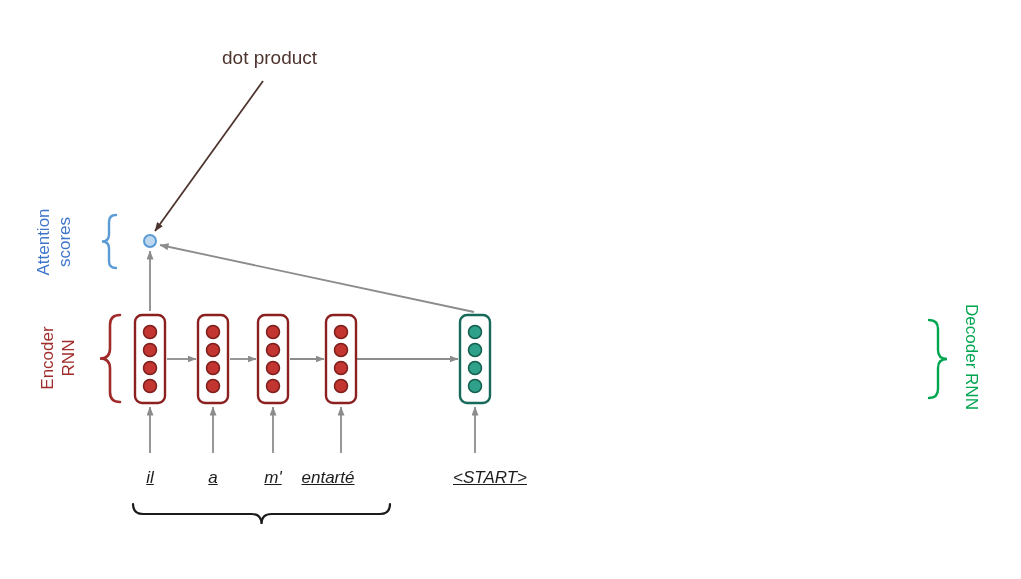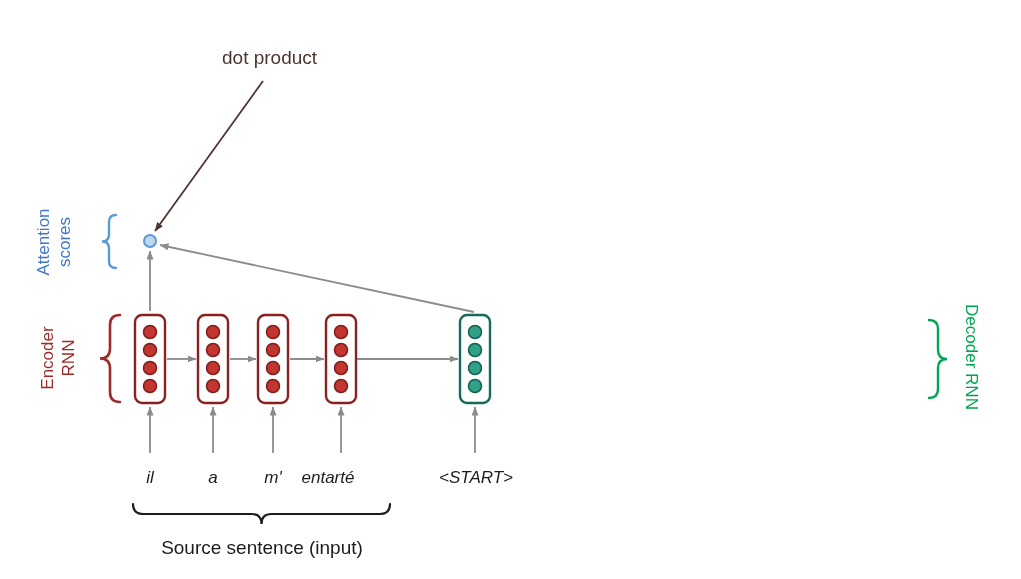--- a/index.html
+++ b/index.html
@@ -23,20 +23,21 @@
   .txt-green { color: var(--decoder_green); }
   .txt-black { color: var(--text_black); }
   .word {
     position: absolute;
     top: 468px;
     transform: translateX(-50%);
     font-style: italic;
     font-size: 17px;
     color: var(--text_black);
     white-space: nowrap;
+    text-decoration: underline;
   }
 
   
   .arrow       { stroke: var(--arrow_gray); stroke-width: 1.8; fill: none; }
   .arrow-brown { stroke: var(--dot_product_brown); stroke-width: 1.8; fill: none; }
   .ah-gray  { fill: var(--arrow_gray); }
   .ah-brown { fill: var(--dot_product_brown); }
   .enc-box { fill: #ffffff; stroke: var(--encoder_box); stroke-width: 2.4; }
   .enc-dot { fill: var(--encoder_dot); stroke: var(--encoder_dot_stroke); stroke-width: 1.5; }
   .dec-box { fill: #ffffff; stroke: var(--decoder_box); stroke-width: 2.4; }
@@ -134,17 +135,16 @@
     <div>Encoder</div>
     <div>RNN</div>
   </div>
 
   <div class="label rot-cw txt-green" style="left:901px; top:346px; width:140px; height:22px; font-size:17px;">Decoder RNN</div>
 
   <div class="word" style="left:150px;">il</div>
   <div class="word" style="left:213px;">a</div>
   <div class="word" style="left:273px;">m'</div>
   <div class="word" style="left:328px;">entarté</div>
-  <div class="word" style="left:476px;">&lt;START&gt;</div>
+  <div class="word" style="left:490px;">&lt;START&gt;</div>
 
-  <div class="label txt-black" style="left:262px; top:537px; transform:translateX(-50%); font-size:19px;">Source sentence (input)</div>
 
 </div>
 
 </body></html>

